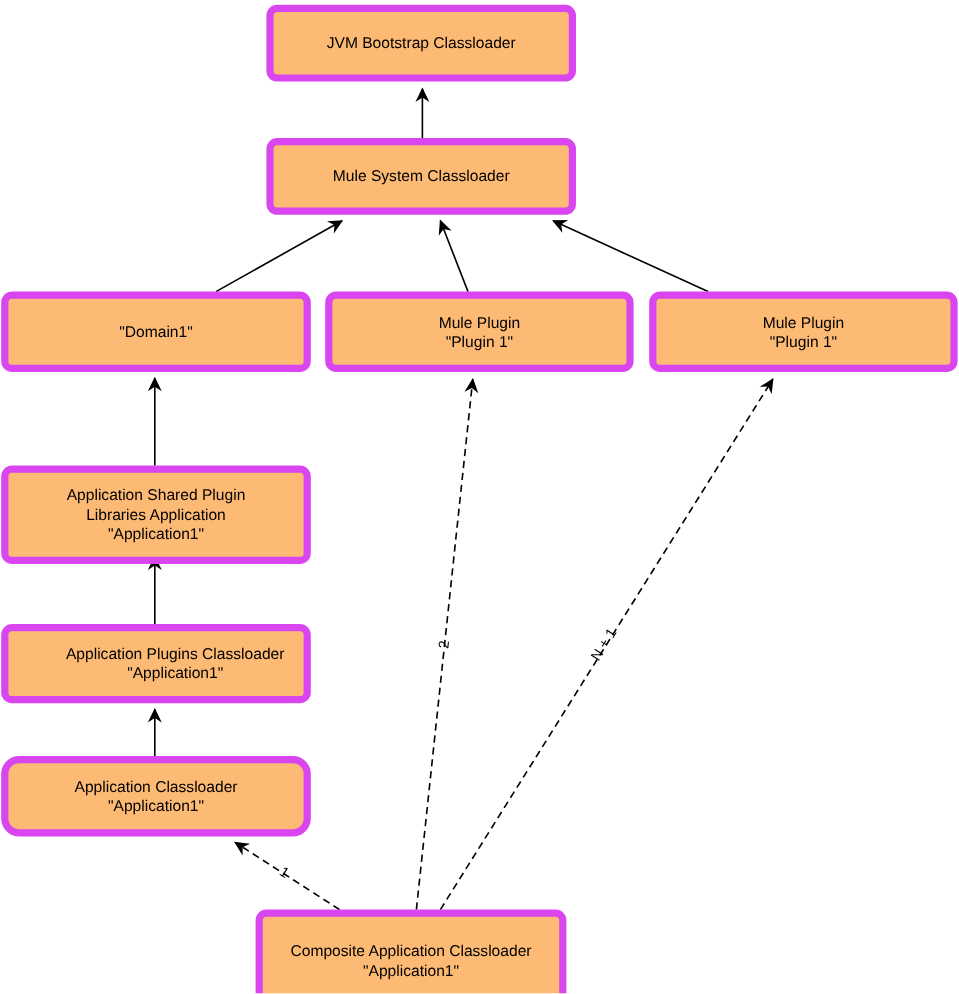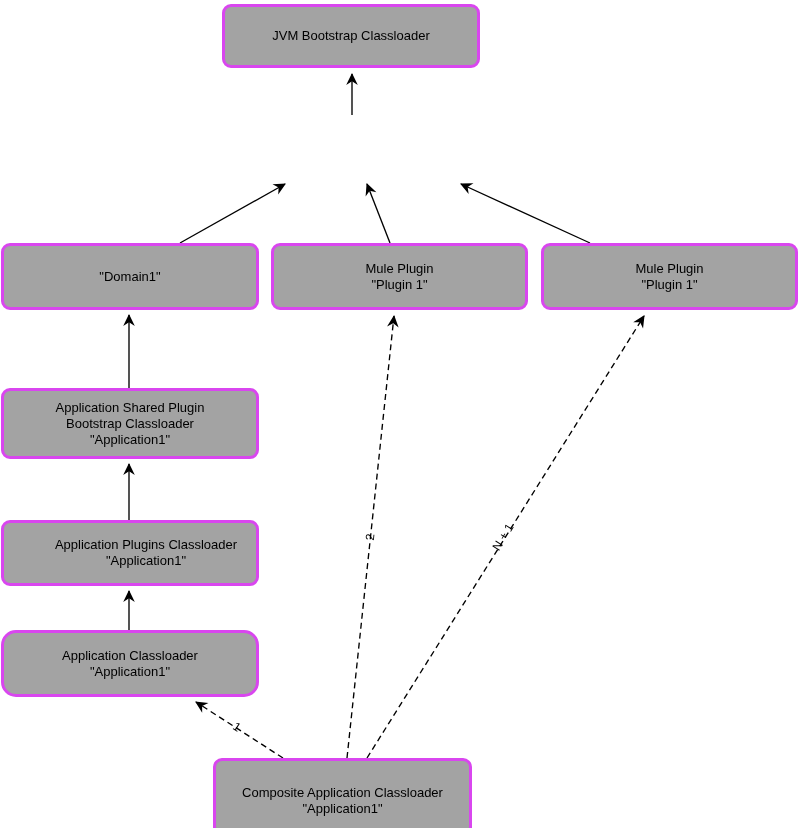--- a/index.html
+++ b/index.html
@@ -19,23 +19,23 @@
   .edges {
     position: absolute;
     left: 0;
     top: 0;
     width: 799px;
     height: 828px;
   }
   .node {
     position: absolute;
     box-sizing: border-box;
-    border: 3px solid #d946ef;
+    border: 6px solid #d946ef;
     border-radius: 9px;
-    background: #a3a3a3;
+    background: #fdba74;
     display: flex;
     flex-direction: column;
     align-items: center;
     justify-content: center;
     text-align: center;
     font-size: 13px;
     line-height: 16px;
   }
   .node span { display: block; }
   .edge-label {
@@ -44,21 +44,21 @@
     line-height: 12px;
     white-space: nowrap;
     color: #000000;
   }
   
   .n-jvm        { left: 222px; top: 4px;   width: 258px; height: 64px; }
   .n-system     { left: 222px; top: 115px; width: 258px; height: 64px; }
   .n-domain     { left: 1px;   top: 243px; width: 258px; height: 67px; }
   .n-plugin-mid { left: 271px; top: 243px; width: 257px; height: 67px; }
   .n-plugin-rt  { left: 541px; top: 243px; width: 257px; height: 67px; }
-  .n-sharedlibs { left: 1px;   top: 388px; width: 258px; height: 71px; }
+  .n-sharedlibs { left: 1px;   top: 388px; width: 258px; height: 82px; }
   .n-appplugins { left: 1px;   top: 520px; width: 258px; height: 66px; padding-left: 32px; }
   .n-appcl      { left: 1px;   top: 630px; width: 258px; height: 67px; border-radius: 15px; }
   .n-composite  { left: 213px; top: 758px; width: 259px; height: 85px; text-align: right; }
   .l-one   { left: 237px; top: 727px; transform: translate(-50%,-50%) rotate(32deg); }
   .l-two   { left: 370px; top: 537px; transform: translate(-50%,-50%) rotate(-84deg); }
   .l-nplus { left: 503px; top: 537px; transform: translate(-50%,-50%) rotate(-58deg); }
 </style>
 </head>
 <body>
 
@@ -83,38 +83,41 @@
       <line stroke-dasharray="6 4" x1="283" y1="758" x2="196" y2="702" marker-end="url(#arrow)"></line>
       <line stroke-dasharray="6 4" x1="347" y1="758" x2="394" y2="316" marker-end="url(#arrow)"></line>
       <line stroke-dasharray="6 4" x1="367" y1="758" x2="644" y2="316" marker-end="url(#arrow)"></line>
     </g>
   </svg>
 
   <div class="node n-jvm">
     <span>JVM Bootstrap Classloader</span>
   </div>
 
+  <div class="node n-system">
+    <span>Mule System Classloader</span>
+  </div>
 
   <div class="node n-domain">
     <span>"Domain1"</span>
   </div>
 
   <div class="node n-plugin-mid">
     <span>Mule Plugin</span>
     <span>"Plugin 1"</span>
   </div>
 
   <div class="node n-plugin-rt">
     <span>Mule Plugin</span>
     <span>"Plugin 1"</span>
   </div>
 
   <div class="node n-sharedlibs">
     <span>Application Shared Plugin</span>
-    <span>Bootstrap Classloader</span>
+    <span>Libraries Application</span>
     <span>"Application1"</span>
   </div>
 
   <div class="node n-appplugins">
     <span>Application Plugins Classloader</span>
     <span>"Application1"</span>
   </div>
 
   <div class="node n-appcl">
     <span>Application Classloader</span>

